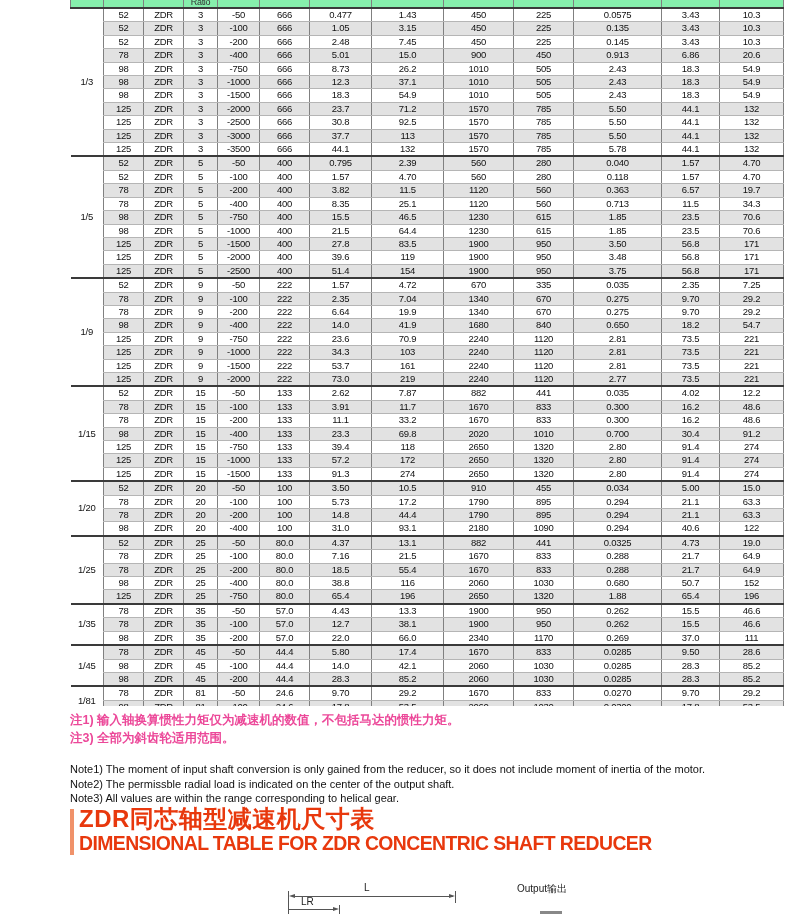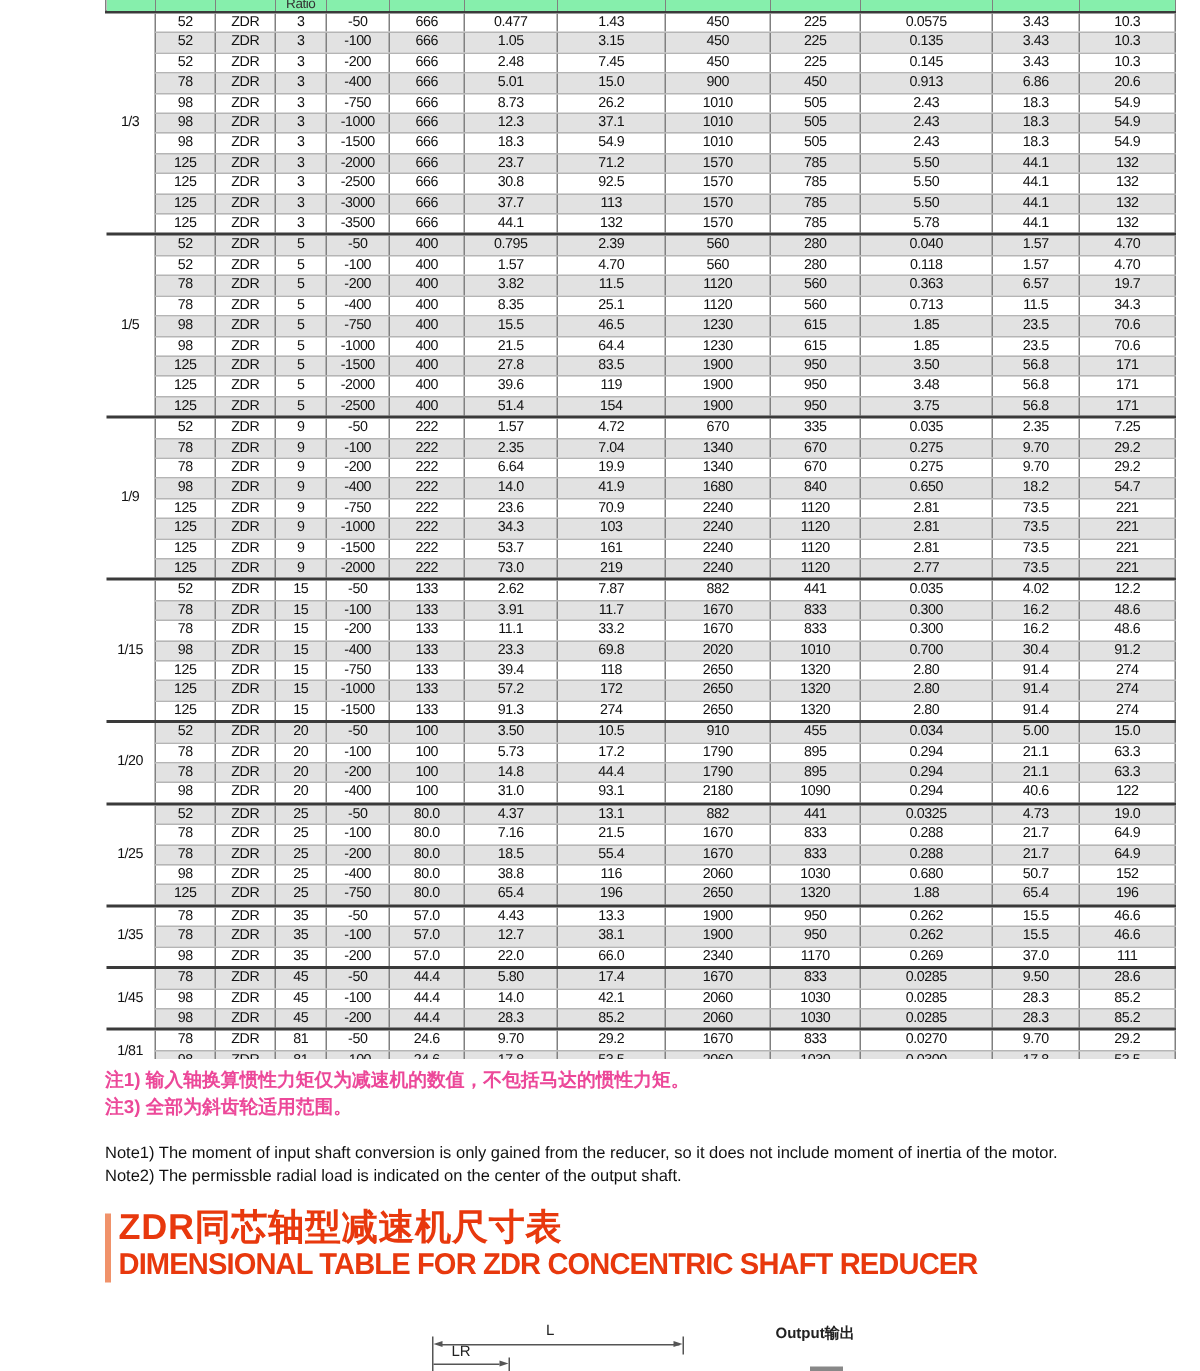--- a/index.html
+++ b/index.html
@@ -828,20 +828,21 @@
   </table>
 </div>
 
 <div class="notes-cn">
   <div>注1) 输入轴换算惯性力矩仅为减速机的数值，不包括马达的惯性力矩。</div>
   <div>注3) 全部为斜齿轮适用范围。</div>
 </div>
 <div class="notes-en">
   <div>Note1) The moment of input shaft conversion is only gained from the reducer, so it does not include moment of inertia of the motor.</div>
   <div>Note2) The permissble radial load is indicated on the center of the output shaft.</div>
+  <div>Note3) All values are within the range corresponding to helical gear.</div>
 </div>
 
 <div class="title-block">
   <div class="title-bar"></div>
   <div class="title-cn">ZDR同芯轴型减速机尺寸表</div>
   <div class="title-en">DIMENSIONAL TABLE FOR ZDR CONCENTRIC SHAFT REDUCER</div>
 </div>
 
 <div class="section-head">
   <span class="sq"></span><span class="sec-cn">机械参数</span><span class="sec-en">Dimensions</span>
@@ -853,15 +854,15 @@
   <div class="drw" style="left:455px;top:891px;width:1px;height:12px;"></div>
   <div class="drw" style="left:293px;top:896px;width:160px;height:1px;"></div>
   <div class="arrow left" style="left:289px;top:894px;"></div>
   <div class="arrow right" style="left:449px;top:894px;"></div>
 
   <span class="lbl" style="left:301px;top:896px;">LR</span>
   <div class="drw" style="left:289px;top:909px;width:44px;height:1px;"></div>
   <div class="arrow right" style="left:333px;top:907px;"></div>
   <div class="drw" style="left:339px;top:905px;width:1px;height:9px;"></div>
 
-  <span class="lbl" style="left:517px;top:882px;font-weight:bold;">Output输出</span>
+  <span class="lbl" style="left:517px;top:882px;font-weight:normal;">Output输出</span>
   <div class="drw" style="left:540px;top:911px;width:22px;height:3px;background:#888;"></div>
 </div>
 
 </body></html>

